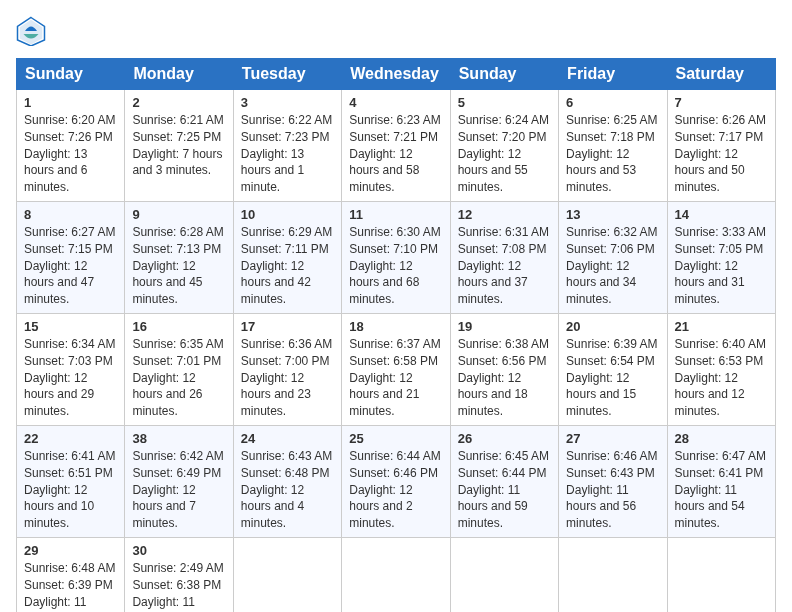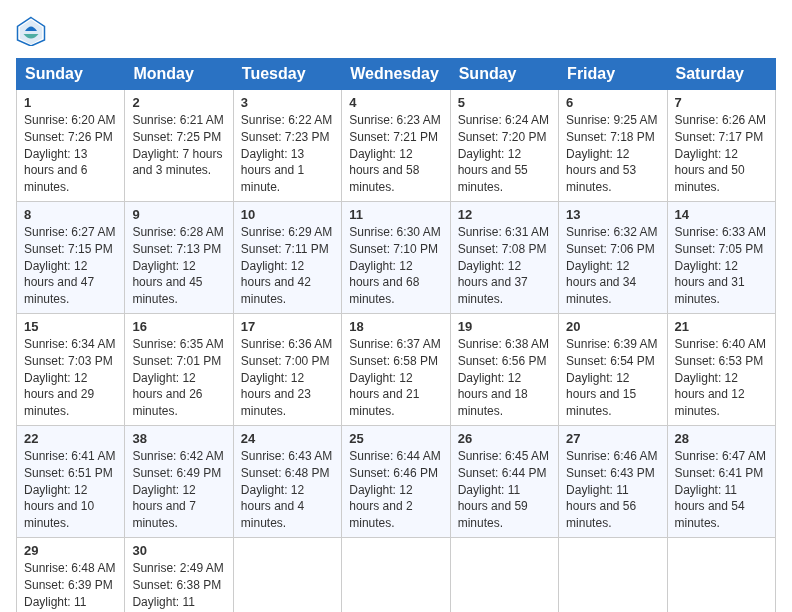--- a/index.html
+++ b/index.html
@@ -157,21 +157,21 @@
         <span class="day-num">5</span>
         <div class="day-info">
           <span>Sunrise: 6:24 AM</span><br>
           <span>Sunset: 7:20 PM</span><br>
           <span>Daylight: 12 hours and 55 minutes.</span>
         </div>
       </td>
         <td>
         <span class="day-num">6</span>
         <div class="day-info">
-          <span>Sunrise: 9:25 AM</span><br>
+          <span>Sunrise: 6:25 AM</span><br>
           <span>Sunset: 7:18 PM</span><br>
           <span>Daylight: 12 hours and 53 minutes.</span>
         </div>
       </td>
         <td>
         <span class="day-num">7</span>
         <div class="day-info">
           <span>Sunrise: 6:26 AM</span><br>
           <span>Sunset: 7:17 PM</span><br>
           <span>Daylight: 12 hours and 50 minutes.</span>
@@ -223,21 +223,21 @@
         <span class="day-num">13</span>
         <div class="day-info">
           <span>Sunrise: 6:32 AM</span><br>
           <span>Sunset: 7:06 PM</span><br>
           <span>Daylight: 12 hours and 34 minutes.</span>
         </div>
       </td>
         <td>
         <span class="day-num">14</span>
         <div class="day-info">
-          <span>Sunrise: 6:33 AM</span><br>
+          <span>Sunrise: 3:33 AM</span><br>
           <span>Sunset: 7:05 PM</span><br>
           <span>Daylight: 12 hours and 31 minutes.</span>
         </div>
       </td>
       </tr>
       <tr>
         <td>
         <span class="day-num">15</span>
         <div class="day-info">
           <span>Sunrise: 6:34 AM</span><br>

